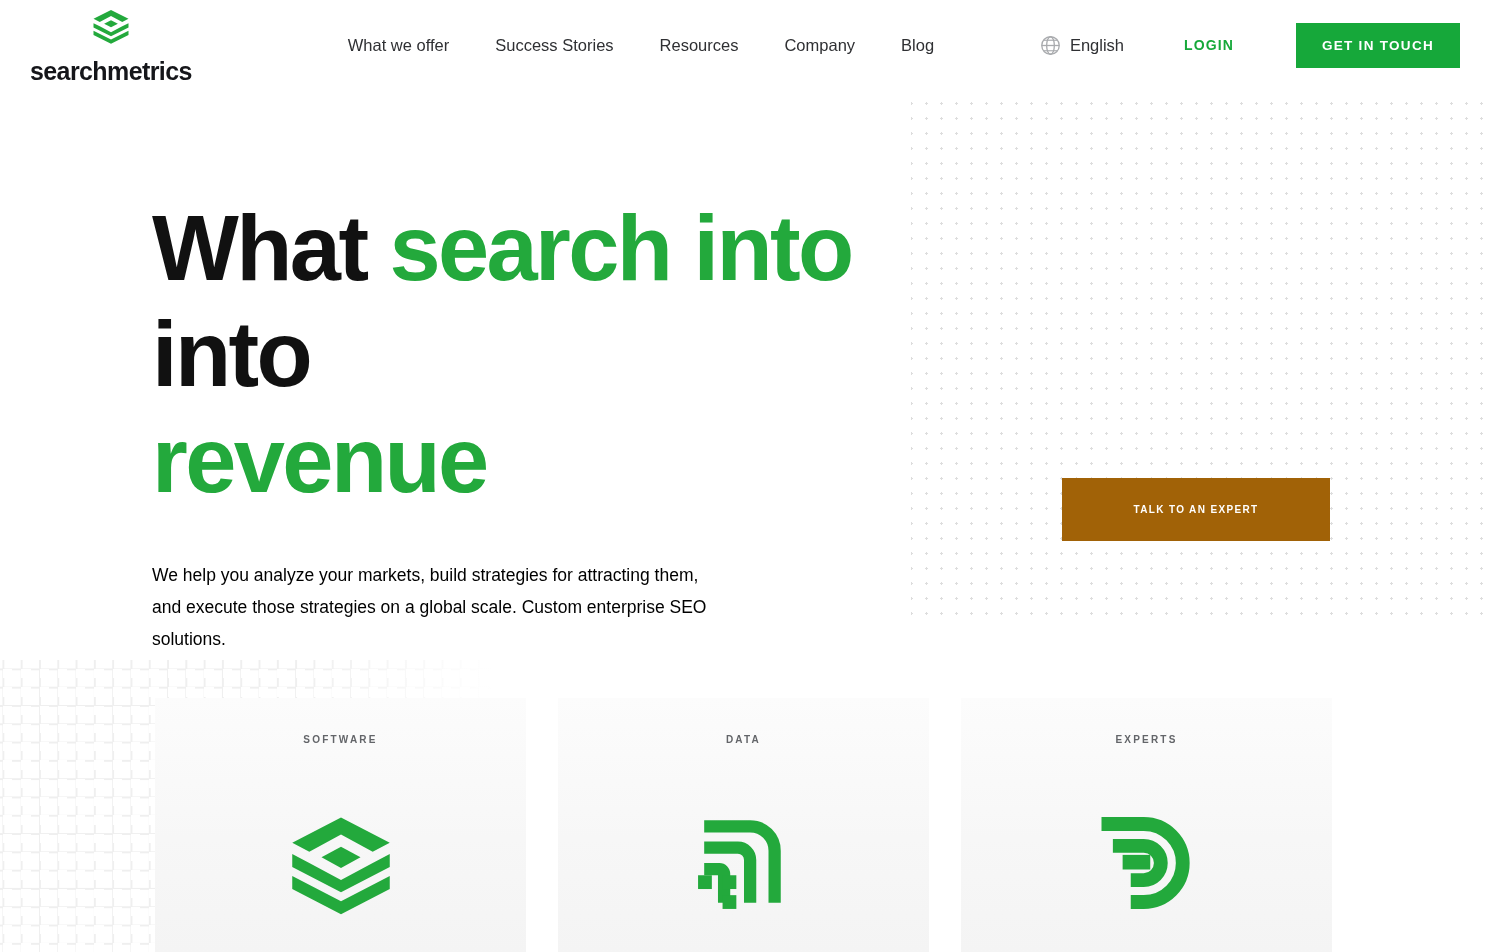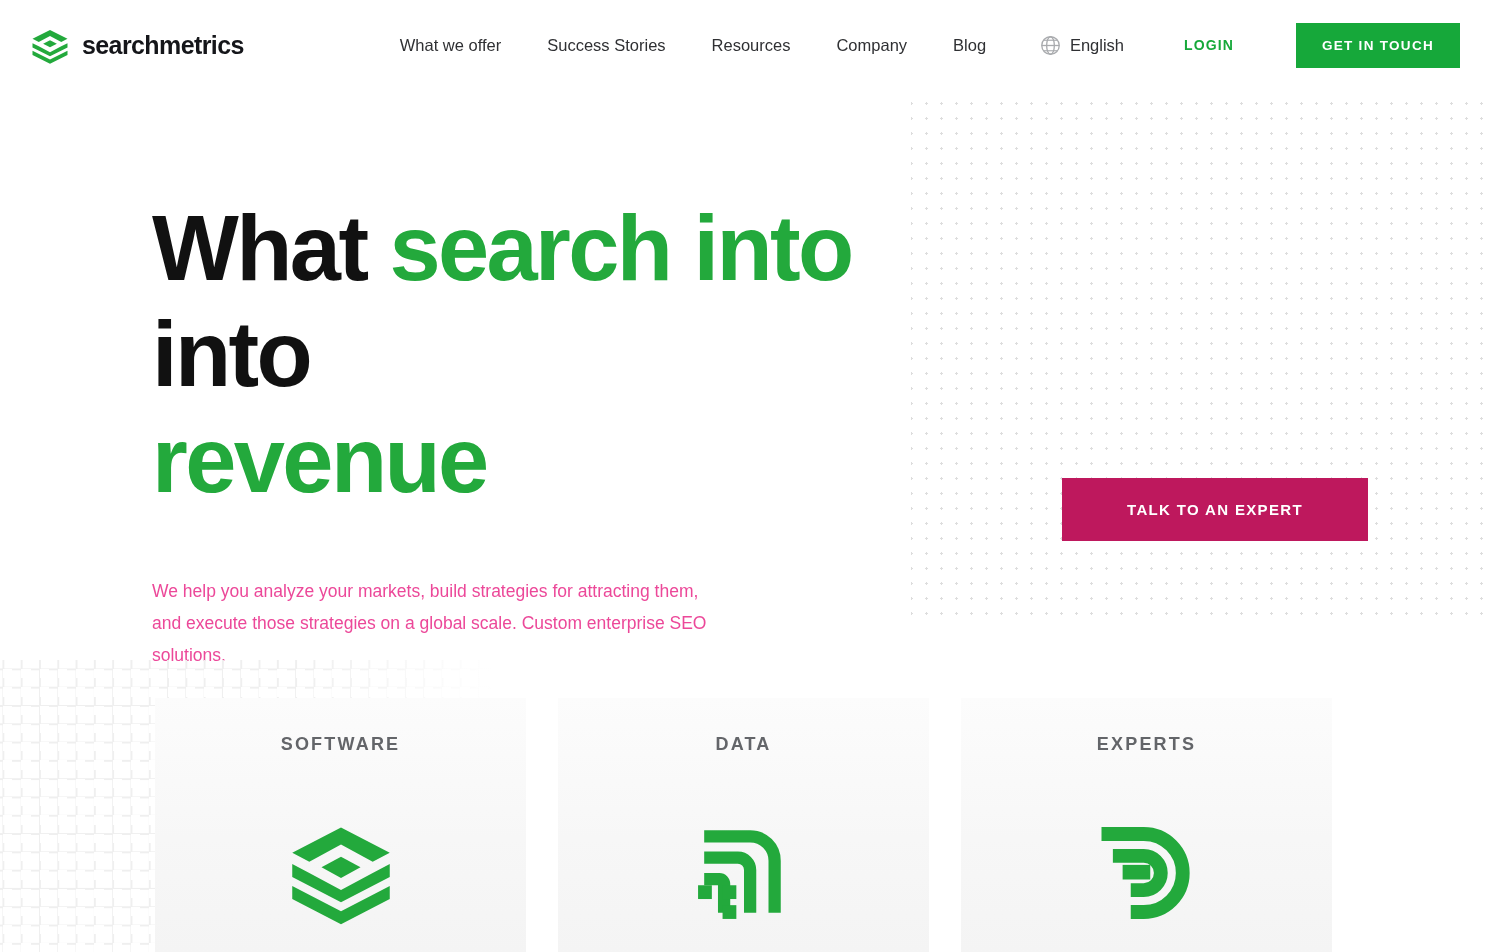--- a/index.html
+++ b/index.html
@@ -28,20 +28,21 @@
     background: #ffffff;
     z-index: 40;
   }
 
   .logo-wrap {
     display: flex;
     align-items: center;
     gap: 12px;
     margin-left: 30px;
     cursor: pointer;
+    flex-direction: column;
   }
   .logo-mark { width: 40px; height: 40px; display: block; }
   .logo-text {
     font-size: 25px;
     font-weight: 700;
     letter-spacing: -0.6px;
     color: #15161a;
     white-space: nowrap;
   }
 
@@ -134,37 +135,37 @@
   .hero-title {
     font-size: 92px;
     line-height: 106px;
     font-weight: 700;
     letter-spacing: -2.6px;
     color: #111111;
   }
   .hl-green { color: #23a93c; }
 
   .hero-sub {
-    margin-top: 62px;
+    margin-top: 46px;
     width: 556px;
     font-size: 17.5px;
     line-height: 32px;
-    color: #ec4899;
+    color: #000000;
     font-weight: 400;
   }
 
   .expert-button {
     position: absolute;
     left: 1062px;
     top: 388px;
-    width: 306px;
+    width: 268px;
     height: 63px;
-    background: #be185d;
+    background: #a16207;
     color: #ffffff;
-    font-size: 15px;
+    font-size: 10px;
     font-weight: 700;
     letter-spacing: 1.35px;
     display: flex;
     align-items: center;
     justify-content: center;
     border: none;
     cursor: pointer;
     font-family: "Liberation Sans", sans-serif;
     z-index: 5;
   }
@@ -218,21 +219,21 @@
     background: linear-gradient(to bottom, #fcfcfc 0%, #f7f7f7 55%, #f4f4f4 100%);
     padding-top: 36px;
     display: flex;
     flex-direction: column;
     align-items: center;
     cursor: pointer;
     position: relative;
   }
   .card.gap-left { margin-left: 32px; }
   .card-label {
-    font-size: 18px;
+    font-size: 10px;
     font-weight: 700;
     letter-spacing: 2.2px;
     color: #636569;
     text-align: center;
   }
   .card-icon {
     margin-top: 66px;
     width: 104px;
     height: 104px;
     display: block;

